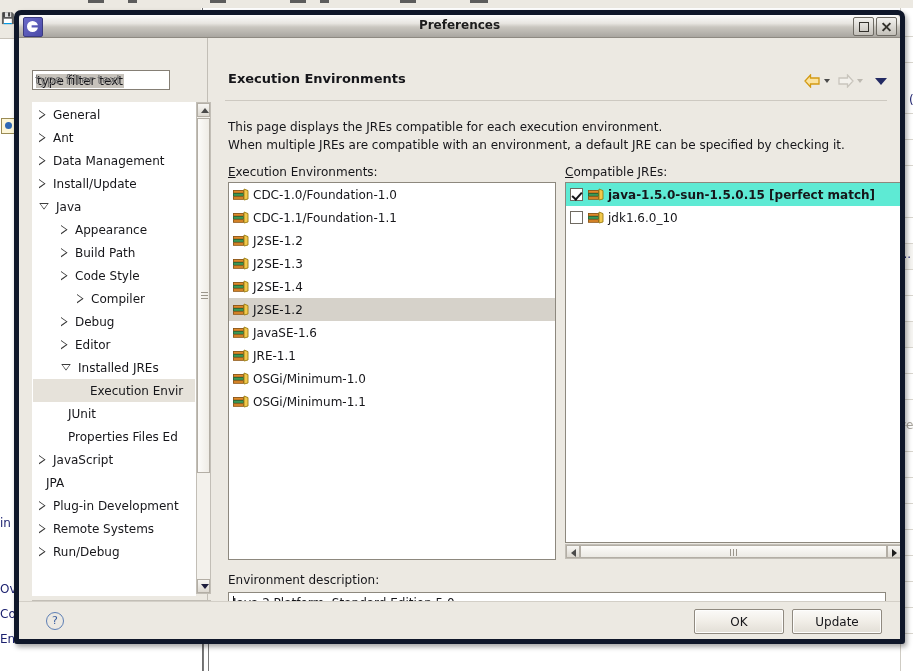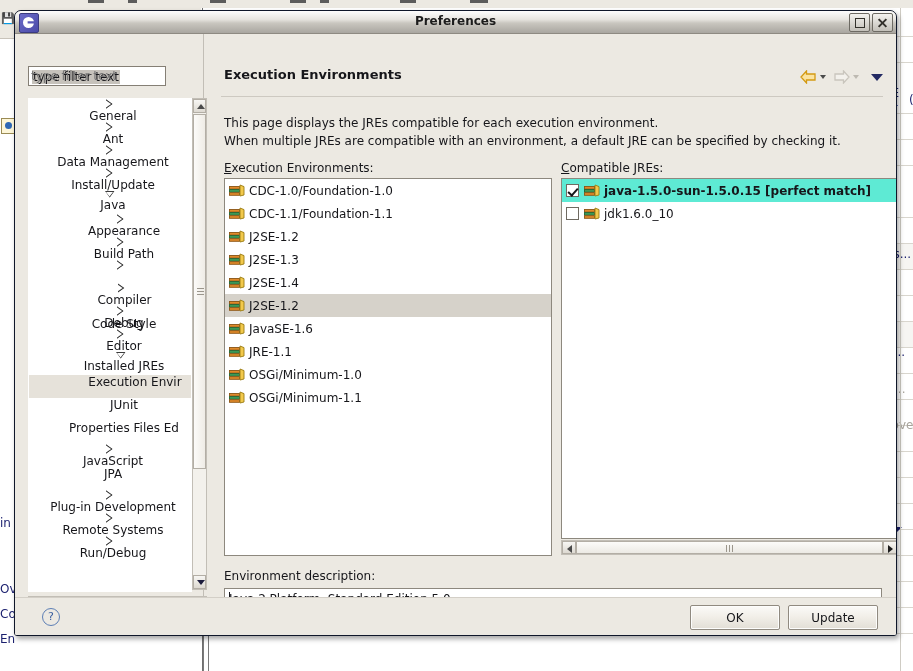--- a/index.html
+++ b/index.html
@@ -67,21 +67,21 @@
   }
   .bg-bottom-bars {
     position: absolute; left: 203px; bottom: 0; width: 4px; height: 45px;
     background: #ffffff; border-left: 1px solid #7a7a7a; border-right: 1px solid #7a7a7a;
   }
 
   
   #dialog {
     position: absolute; left: 14px; top: 10px; width: 881px; height: 624px;
     background: #ece9e2;
-    border: 1px solid #0f172a;
+    border: 5px solid #0f172a;
     border-radius: 7px 7px 3px 3px;
     box-shadow: 2px 3px 5px rgba(0,0,0,0.35);
     overflow: hidden;
     text-decoration: underline;
   }
   .titlebar {
     position: relative; height: 22px;
     background: linear-gradient(to bottom, #fdfdfd 0%, #e7e5e0 38%, #c9c6bf 55%, #a9a6a0 100%);
     border-bottom: 1px solid #8e8a82;
     border-radius: 6px 6px 0 0;
@@ -142,21 +142,21 @@
     background: #c6c2bb; color: #16161a; font-size: 12px;
     padding: 0 1px; line-height: 14px;
   }
   .tree {
     position: absolute; left: 13px; top: 64px; width: 162px; height: 492px;
     background: #ffffff; border: 1px solid #ffffff;
     overflow: hidden;
   }
   .tree-item {
     position: relative; height: 23px; display: flex; align-items: center;
-    white-space: nowrap; cursor: default; flex-direction: column;
+    white-space: nowrap; cursor: default;
   }
   .tree-item.selected { background: #e6e2da; }
   .arrow {
     width: 0; height: 0; margin-right: 7px; flex: none;
   }
   .arrow.closed {
     border-top: 5px solid transparent; border-bottom: 5px solid transparent;
     border-left: 7px solid transparent;
     position: relative;
   }
@@ -461,25 +461,25 @@
             <span class="tree-label">Java</span>
           </div>
           <div class="tree-item" style="padding-left: 28px;">
             <span class="arrow closed"></span>
             <span class="tree-label">Appearance</span>
           </div>
           <div class="tree-item" style="padding-left: 28px;">
             <span class="arrow closed"></span>
             <span class="tree-label">Build Path</span>
           </div>
-          <div class="tree-item" style="padding-left: 28px; gap: 47px;">
+          <div class="tree-item" style="padding-left: 28px;">
             <span class="arrow closed"></span>
             <span class="tree-label">Code Style</span>
           </div>
-          <div class="tree-item" style="padding-left: 29px;">
+          <div class="tree-item" style="padding-left: 44px;">
             <span class="arrow closed"></span>
             <span class="tree-label">Compiler</span>
           </div>
           <div class="tree-item" style="padding-left: 28px;">
             <span class="arrow closed"></span>
             <span class="tree-label">Debug</span>
           </div>
           <div class="tree-item" style="padding-left: 28px;">
             <span class="arrow closed"></span>
             <span class="tree-label">Editor</span>

